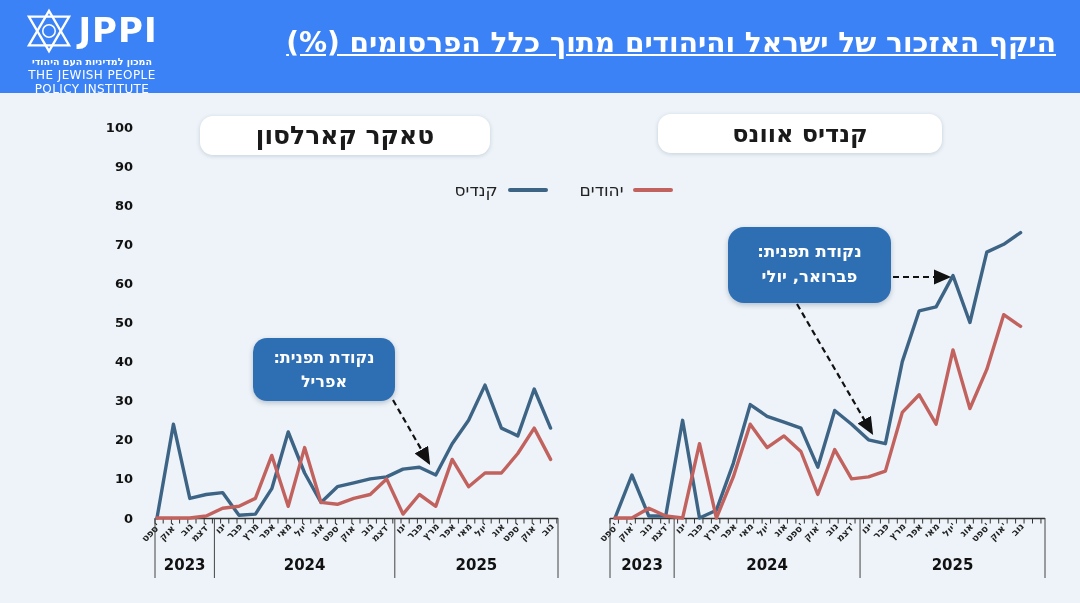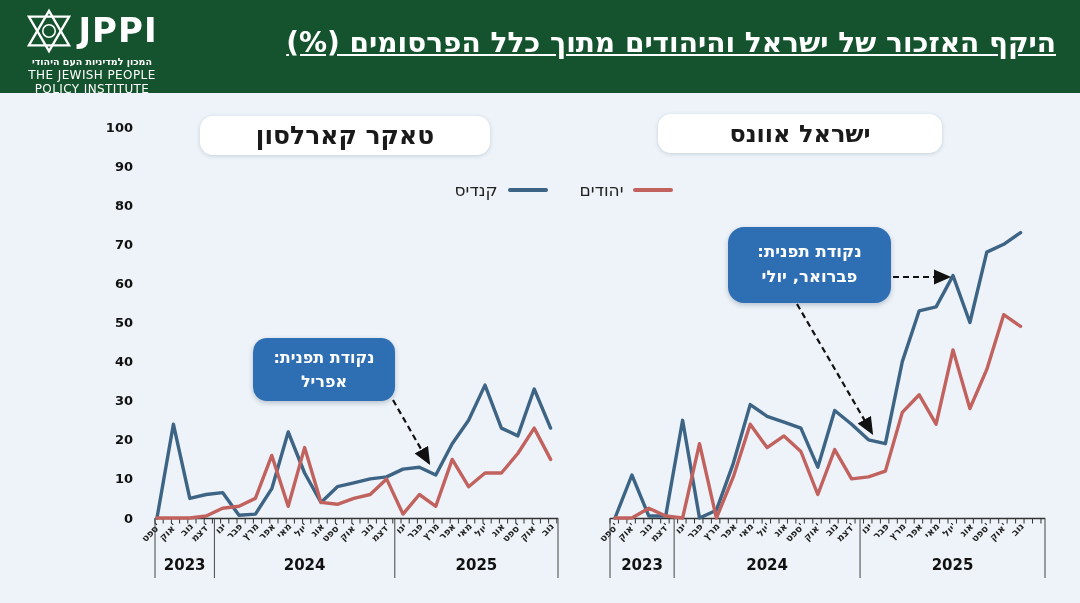--- a/index.html
+++ b/index.html
@@ -255,38 +255,38 @@
         <polyline points="615.0,518.0 631.9,475.0 648.8,516.0 665.7,516.0 682.6,420.3 699.5,518.0 716.4,510.2 733.3,463.3 750.2,404.6 767.1,416.3 784.0,422.2 800.9,428.1 817.8,467.2 834.7,410.5 851.6,424.2 868.5,439.8 885.4,443.7 902.3,361.6 919.2,310.8 936.1,306.9 953.0,275.6 969.9,322.5 986.8,252.1 1003.7,244.3 1020.6,232.6" fill="none" stroke="#3d6485" stroke-width="3.4" stroke-linejoin="round" stroke-linecap="round"></polyline>
         <polyline points="615.0,518.0 631.9,518.0 648.8,508.2 665.7,516.0 682.6,518.0 699.5,443.7 716.4,518.0 733.3,476.9 750.2,424.2 767.1,447.6 784.0,435.9 800.9,451.5 817.8,494.5 834.7,449.6 851.6,478.9 868.5,476.9 885.4,471.1 902.3,412.4 919.2,394.8 936.1,424.2 953.0,349.9 969.9,408.5 986.8,369.4 1003.7,314.7 1020.6,326.4" fill="none" stroke="#c2625e" stroke-width="3.4" stroke-linejoin="round" stroke-linecap="round"></polyline>
       </g>
       <g>
         <line x1="393" y1="400" x2="429" y2="463" stroke="#111" stroke-width="2.2" stroke-dasharray="6 4" marker-end="url(#ah)"></line>
         <line x1="893" y1="277" x2="949" y2="277" stroke="#111" stroke-width="2.2" stroke-dasharray="6 4" marker-end="url(#ah)"></line>
         <line x1="797" y1="304" x2="872" y2="433" stroke="#111" stroke-width="2.2" stroke-dasharray="6 4" marker-end="url(#ah)"></line>
       </g>
     </svg>
 
-  <div class="header" style="background: #14532d;">
+  <div class="header" style="background: #3b82f6;">
     <div class="logo">
       <div class="logo-row">
         <svg width="46" height="48" viewBox="0 0 48 48">
           <path d="M24 3 L45 39 L3 39 Z" fill="none" stroke="#ffffff" stroke-width="2.4"></path>
           <path d="M24 45 L3 9 L45 9 Z" fill="none" stroke="#ffffff" stroke-width="2.4"></path>
           <circle cx="24" cy="24" r="6.5" fill="none" stroke="#ffffff" stroke-width="1.6"></circle>
         </svg>
         <span class="logo-acronym">JPPI</span>
       </div>
       <div class="logo-heb">המכון למדיניות העם היהודי</div>
       <div class="logo-eng">THE JEWISH PEOPLE POLICY INSTITUTE</div>
     </div>
     <h1 class="page-title">היקף האזכור של ישראל והיהודים מתוך כלל הפרסומים (%)</h1>
   </div>
 
   <div class="chart-title t-left">טאקר קארלסון</div>
-  <div class="chart-title t-right">ישראל אוונס</div>
+  <div class="chart-title t-right">קנדיס אוונס</div>
 
   <div class="legend">
     <div class="legend-entry">
       <span class="legend-swatch" style="background: rgb(194, 98, 94);"></span>
       <span class="legend-label">יהודים</span>
     </div>
     <div class="legend-entry">
       <span class="legend-swatch" style="background: rgb(61, 100, 133);"></span>
       <span class="legend-label">קנדיס</span>
     </div>

